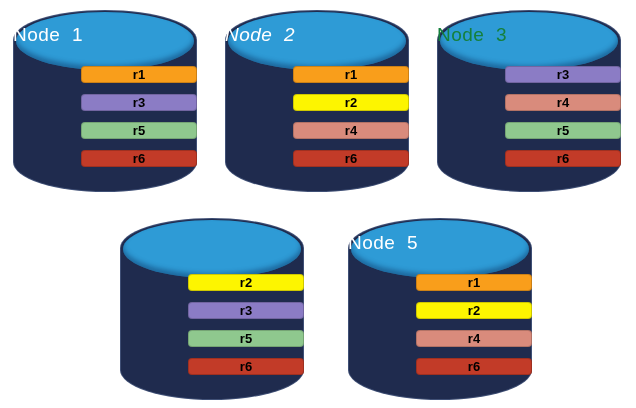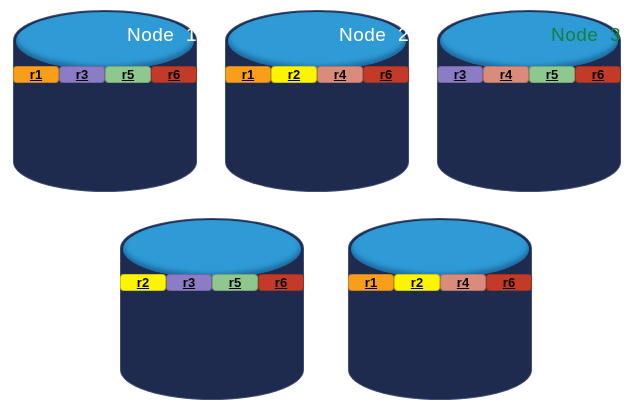--- a/index.html
+++ b/index.html
@@ -43,36 +43,35 @@
     height: 58px;
     background: #2E9BD6;
     border-radius: 50%;
     box-shadow: inset 0 -4px 5px rgba(8,45,90,0.45);
   }
   .cyl-title {
     position: absolute;
     top: 14px;
     left: 0;
     right: 0;
-    text-align: right;
+    text-align: left;
     color: #ffffff;
     font-size: 19px;
     letter-spacing: 0.5px;
     white-space: pre;
   }
   .bars {
     position: absolute;
     top: 56px;
     left: 0;
     right: 0;
     display: flex;
-    flex-direction: row;
-    align-items: flex-start;
+    flex-direction: column;
+    align-items: flex-end;
     row-gap: 11px;
-    text-decoration: underline;
   }
   .bar {
     width: 116px;
     height: 17px;
     border-radius: 4px;
     border: 1px solid rgba(0,0,0,0.18);
     box-sizing: border-box;
     text-align: center;
     font-size: 13px;
     font-weight: bold;
@@ -95,21 +94,21 @@
         <div class="bar" style="background: rgb(249, 158, 27); color: rgb(0, 0, 0);">r1</div>
         <div class="bar" style="background: rgb(139, 124, 197); color: rgb(0, 0, 0);">r3</div>
         <div class="bar" style="background: rgb(143, 200, 142); color: rgb(0, 0, 0);">r5</div>
         <div class="bar" style="background: rgb(194, 59, 40); color: rgb(0, 0, 0);">r6</div>
       </div>
     </div>
 
     <div class="cyl">
       <div class="cyl-body" style="background: rgb(31, 43, 78);"></div>
       <div class="cyl-top" style="background: rgb(46, 155, 214);"></div>
-      <div class="cyl-title" style="color: rgb(255, 255, 255);">Node  2</div>
+      <div class="cyl-title" style="color: rgb(255, 255, 255); font-style: italic;">Node  2</div>
       <div class="bars">
         <div class="bar" style="background: rgb(249, 158, 27); color: rgb(0, 0, 0);">r1</div>
         <div class="bar" style="background: rgb(253, 245, 0); color: rgb(0, 0, 0);">r2</div>
         <div class="bar" style="background: rgb(217, 139, 124); color: rgb(0, 0, 0);">r4</div>
         <div class="bar" style="background: rgb(194, 59, 40); color: rgb(0, 0, 0);">r6</div>
       </div>
     </div>
 
     <div class="cyl">
       <div class="cyl-body" style="background: rgb(31, 43, 78);"></div>
@@ -134,20 +133,21 @@
         <div class="bar" style="background: rgb(253, 245, 0); color: rgb(0, 0, 0);">r2</div>
         <div class="bar" style="background: rgb(139, 124, 197); color: rgb(0, 0, 0);">r3</div>
         <div class="bar" style="background: rgb(143, 200, 142); color: rgb(0, 0, 0);">r5</div>
         <div class="bar" style="background: rgb(194, 59, 40); color: rgb(0, 0, 0);">r6</div>
       </div>
     </div>
 
     <div class="cyl">
       <div class="cyl-body" style="background: rgb(31, 43, 78);"></div>
       <div class="cyl-top" style="background: rgb(46, 155, 214);"></div>
+      <div class="cyl-title" style="color: rgb(255, 255, 255);">Node  5</div>
       <div class="bars">
         <div class="bar" style="background: rgb(249, 158, 27); color: rgb(0, 0, 0);">r1</div>
         <div class="bar" style="background: rgb(253, 245, 0); color: rgb(0, 0, 0);">r2</div>
         <div class="bar" style="background: rgb(217, 139, 124); color: rgb(0, 0, 0);">r4</div>
         <div class="bar" style="background: rgb(194, 59, 40); color: rgb(0, 0, 0);">r6</div>
       </div>
     </div>
 
   </div>
 

